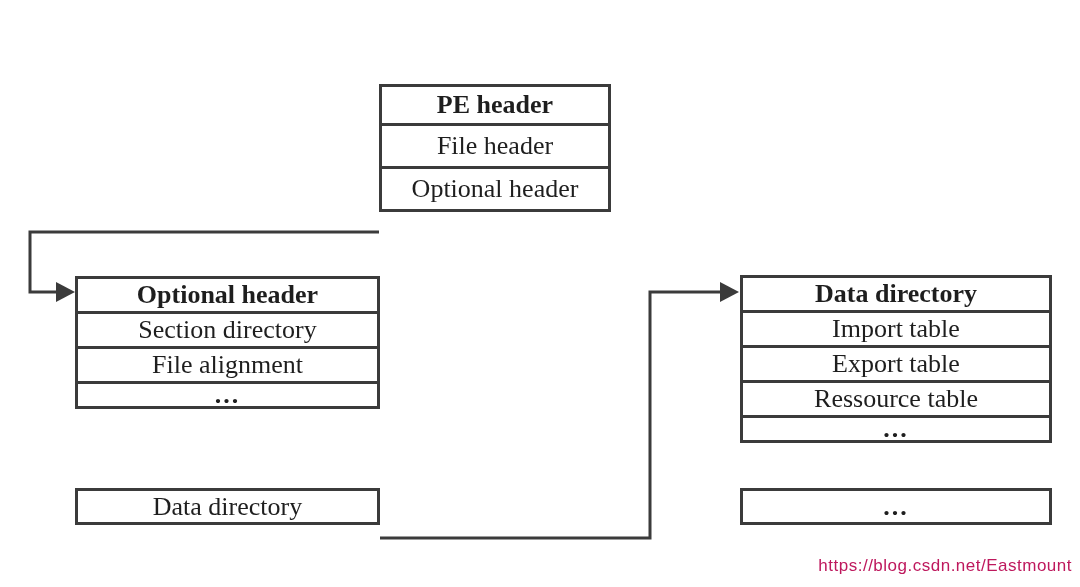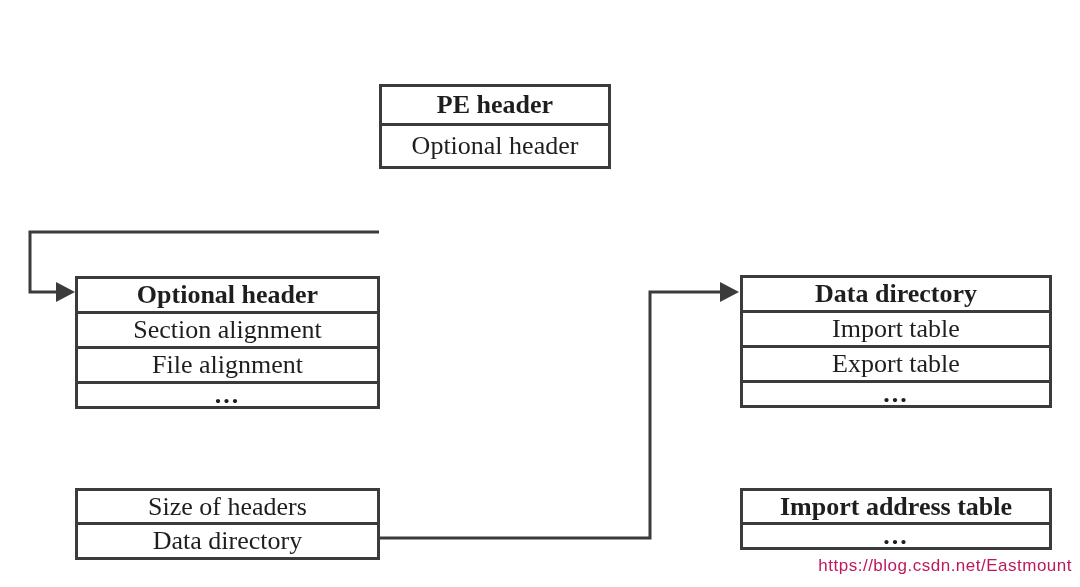--- a/index.html
+++ b/index.html
@@ -77,40 +77,40 @@
   </g>
 
   <g>
     <polyline points="380,538 650,538 650,292 722,292" fill="none" stroke="#3b3b3b" stroke-width="3"></polyline>
     <polygon points="720,282 739,292 720,302" fill="#3b3b3b"></polygon>
   </g>
 </svg>
 
 <div class="pe-table pe-top" style="left:379px;top:84px;width:226px;">
   <div class="row title">PE header</div>
+  <div class="row">File header</div>
   <div class="row">Optional header</div>
 </div>
 
 <div class="pe-table side" style="left:75px;top:276px;width:299px;">
   <div class="row title">Optional header</div>
-  <div class="row">Section alignment</div>
+  <div class="row">Section directory</div>
   <div class="row">File alignment</div>
   <div class="row dots">...</div>
 </div>
 
 <div class="pe-table side group2" style="left:75px;top:488px;width:299px;">
-  <div class="row">Size of headers</div>
   <div class="row">Data directory</div>
 </div>
 
 <div class="pe-table side" style="left:740px;top:275px;width:306px;">
   <div class="row title">Data directory</div>
   <div class="row">Import table</div>
   <div class="row">Export table</div>
+  <div class="row">Ressource table</div>
   <div class="row dots">...</div>
 </div>
 
 <div class="pe-table side group2" style="left:740px;top:488px;width:306px;">
-  <div class="row title">Import address table</div>
   <div class="row dots">...</div>
 </div>
 
 <div class="watermark">https://blog.csdn.net/Eastmount</div>
 
 </body></html>

